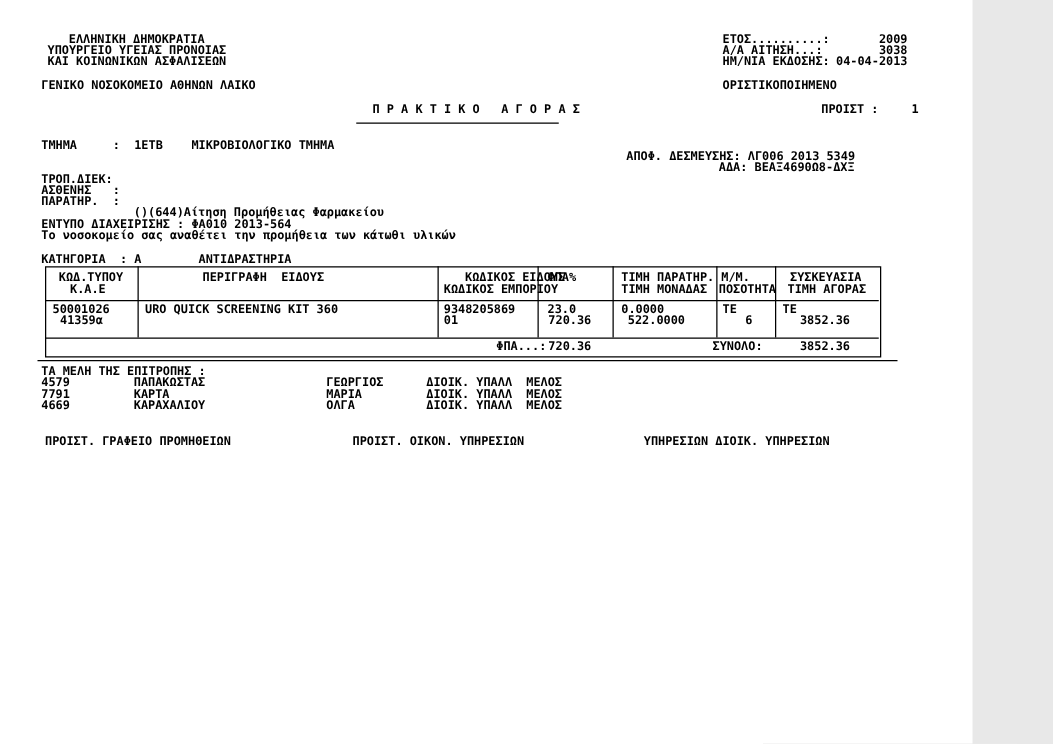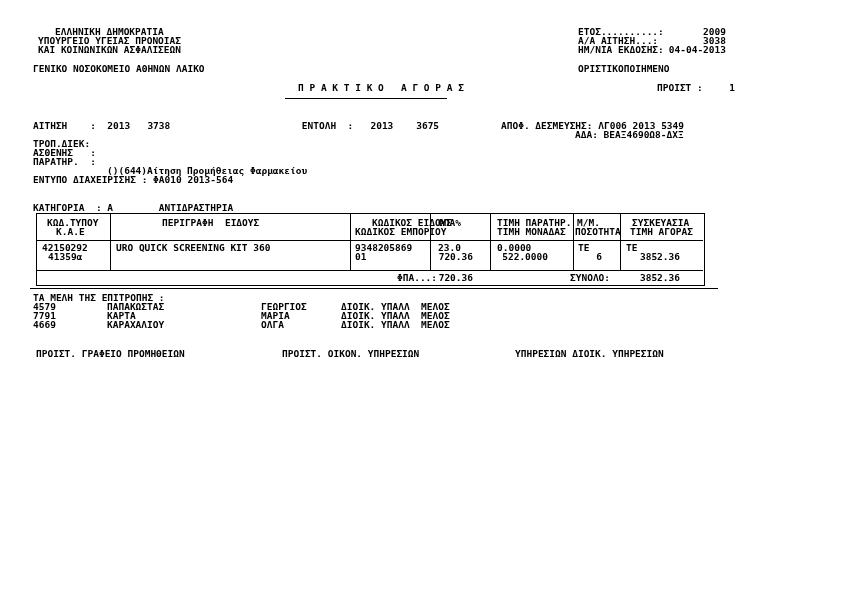--- a/index.html
+++ b/index.html
@@ -1,17 +1,17 @@
 <!DOCTYPE html>
 <html><head>
 <meta charset="utf-8">
 <style>
   html,body{margin:0;padding:0;background:#e8e8e8;}
   .page{
-    position:relative;width:842px;height:595px;background:#ffffff;
+    position:relative;width:778px;height:595px;background:#ffffff;
     font-family:"DejaVu Sans Mono", monospace;
     font-size:9.5px;font-weight:bold;color:#000;overflow:hidden;
   }
   .t{position:absolute;white-space:pre;line-height:10px;}
   .r{text-align:right;display:block;}
   .hl{position:absolute;border-top:1px solid #000;height:0;}
   .vl{position:absolute;border-left:1px solid #000;width:0;}
   .box{position:absolute;border:1px solid #000;background:transparent;}
 </style>
 </head>
@@ -30,26 +30,27 @@
   <div class="t r" style="left:650px;top:36px;width:76px">3038</div>
   <div class="t" style="left:578px;top:45px">ΗΜ/ΝΙΑ ΕΚΔΟΣΗΣ:</div>
   <div class="t r" style="left:650px;top:45px;width:76px">04-04-2013</div>
   <div class="t" style="left:578px;top:64px">ΟΡΙΣΤΙΚΟΠΟΙΗΜΕΝΟ</div>
   <div class="t" style="left:657px;top:83px">ΠΡΟΙΣΤ :</div>
   <div class="t r" style="left:710px;top:83px;width:25px">1</div>
 
   <div class="t" style="left:298px;top:83px">Π Ρ Α Κ Τ Ι Κ Ο   Α Γ Ο Ρ Α Σ</div>
   <div class="hl" style="left:285px;top:98px;width:162px"></div>
 
-  <div class="t" style="left:33px;top:121px">ΑΙΤΗΣΗ    :  2013   3738                       ΕΝΤΟΛΗ  :   2013    3675</div>
+  <div class="t" style="left:33px;top:112px">ΤΜΗΜΑ     :  1ΕΤΒ    ΜΙΚΡΟΒΙΟΛΟΓΙΚΟ ΤΜΗΜΑ</div>
   <div class="t" style="left:33px;top:139px">ΤΡΟΠ.ΔΙΕΚ:</div>
   <div class="t" style="left:33px;top:148px">ΑΣΘΕΝΗΣ   :</div>
   <div class="t" style="left:33px;top:157px">ΠΑΡΑΤΗΡ.  :</div>
   <div class="t" style="left:107px;top:166px">()(644)Αίτηση Προμήθειας Φαρμακείου</div>
   <div class="t" style="left:33px;top:175px">ΕΝΤΥΠΟ ΔΙΑΧΕΙΡΙΣΗΣ : ΦΑ010 2013-564</div>
+  <div class="t" style="left:33px;top:184px">Το νοσοκομείο σας αναθέτει την προμήθεια των κάτωθι υλικών</div>
 
   <div class="t" style="left:501px;top:121px">ΑΠΟΦ. ΔΕΣΜΕΥΣΗΣ: ΛΓ006 2013 5349</div>
   <div class="t" style="left:575px;top:130px">ΑΔΑ: ΒΕΑΞ4690Ω8-ΔΧΞ</div>
 
   <div class="t" style="left:33px;top:203px">ΚΑΤΗΓΟΡΙΑ  : Α        ΑΝΤΙΔΡΑΣΤΗΡΙΑ</div>
 
   <div class="box" style="left:36px;top:213px;width:667px;height:71px"></div>
   <div class="hl" style="left:36px;top:240px;width:667px"></div>
   <div class="hl" style="left:36px;top:270px;width:667px"></div>
   <div class="vl" style="left:110px;top:213px;height:57px"></div>
@@ -66,21 +67,21 @@
   <div class="t" style="left:372px;top:218px">ΚΩΔΙΚΟΣ ΕΙΔΟΥΣ</div>
   <div class="t" style="left:355px;top:227px">ΚΩΔΙΚΟΣ ΕΜΠΟΡΙΟΥ</div>
   <div class="t" style="left:438px;top:218px">ΦΠΑ%</div>
   <div class="t" style="left:497px;top:218px">ΤΙΜΗ ΠΑΡΑΤΗΡ.</div>
   <div class="t" style="left:497px;top:227px">ΤΙΜΗ ΜΟΝΑΔΑΣ</div>
   <div class="t" style="left:577px;top:218px">Μ/Μ.</div>
   <div class="t" style="left:575px;top:227px">ΠΟΣΟΤΗΤΑ</div>
   <div class="t" style="left:632px;top:218px">ΣΥΣΚΕΥΑΣΙΑ</div>
   <div class="t" style="left:630px;top:227px">ΤΙΜΗ ΑΓΟΡΑΣ</div>
 
-  <div class="t" style="left:42px;top:243px">42150292</div>
+  <div class="t" style="left:42px;top:243px">50001026</div>
   <div class="t" style="left:48px;top:252px">41359α</div>
   <div class="t" style="left:116px;top:243px">URO QUICK SCREENING KIT 360</div>
   <div class="t" style="left:355px;top:243px">9348205869</div>
   <div class="t" style="left:355px;top:252px">01</div>
   <div class="t" style="left:438px;top:243px">23.0</div>
   <div class="t r" style="left:433px;top:252px;width:40px">720.36</div>
   <div class="t" style="left:497px;top:243px">0.0000</div>
   <div class="t r" style="left:498px;top:252px;width:50px">522.0000</div>
   <div class="t" style="left:578px;top:243px">ΤΕ</div>
   <div class="t r" style="left:580px;top:252px;width:22px">6</div>

